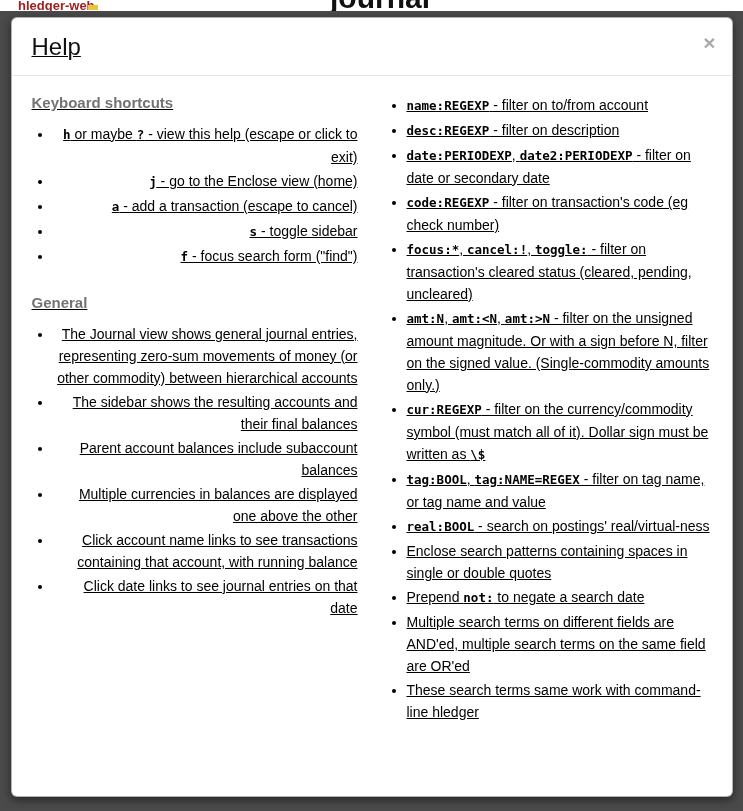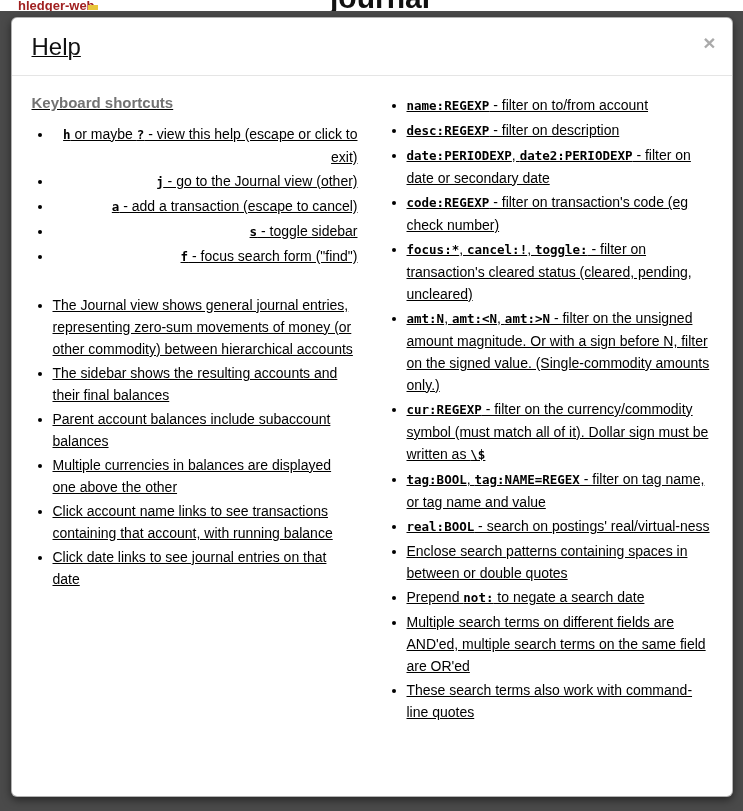--- a/index.html
+++ b/index.html
@@ -134,45 +134,46 @@
 <div class="modal">
   <div class="modal-header">
     <span class="modal-title">Help</span>
     <button class="close">×</button>
   </div>
   <div class="modal-body">
     <div class="col" id="left-col">
         <div class="section-heading">Keyboard shortcuts</div>
         <ul class="help-list">
           <li><span class="code">h</span><span class="txt"> or maybe </span><span class="code">?</span><span class="txt"> - view this help (escape or click to exit)</span></li>
-          <li><span class="code">j</span><span class="txt"> - go to the Journal view (other)</span></li>
+          <li><span class="code">j</span><span class="txt"> - go to the Enclose view (home)</span></li>
           <li><span class="code">a</span><span class="txt"> - add a transaction (escape to cancel)</span></li>
           <li><span class="code">s</span><span class="txt"> - toggle sidebar</span></li>
           <li><span class="code">f</span><span class="txt"> - focus search form ("find")</span></li>
         </ul>
+        <div class="section-heading">General</div>
         <ul class="help-list">
           <li><span class="txt">The Journal view shows general journal entries, representing zero-sum movements of money (or other commodity) between hierarchical accounts</span></li>
           <li><span class="txt">The sidebar shows the resulting accounts and their final balances</span></li>
           <li><span class="txt">Parent account balances include subaccount balances</span></li>
           <li><span class="txt">Multiple currencies in balances are displayed one above the other</span></li>
           <li><span class="txt">Click account name links to see transactions containing that account, with running balance</span></li>
           <li><span class="txt">Click date links to see journal entries on that date</span></li>
         </ul>
       </div>
     <div class="col" id="right-col">
         <ul class="help-list">
           <li><span class="code">name:REGEXP</span><span class="txt"> - filter on to/from account</span></li>
           <li><span class="code">desc:REGEXP</span><span class="txt"> - filter on description</span></li>
           <li><span class="code">date:PERIODEXP</span><span class="txt">, </span><span class="code">date2:PERIODEXP</span><span class="txt"> - filter on date or secondary date</span></li>
           <li><span class="code">code:REGEXP</span><span class="txt"> - filter on transaction's code (eg check number)</span></li>
           <li><span class="code">focus:*</span><span class="txt">, </span><span class="code">cancel:!</span><span class="txt">, </span><span class="code">toggle:</span><span class="txt"> - filter on transaction's cleared status (cleared, pending, uncleared)</span></li>
           <li><span class="code">amt:N</span><span class="txt">, </span><span class="code">amt:&lt;N</span><span class="txt">, </span><span class="code">amt:&gt;N</span><span class="txt"> - filter on the unsigned amount magnitude. Or with a sign before N, filter on the signed value. (Single-commodity amounts only.)</span></li>
           <li><span class="code">cur:REGEXP</span><span class="txt"> - filter on the currency/commodity symbol (must match all of it). Dollar sign must be written as </span><span class="code">\$</span></li>
           <li><span class="code">tag:BOOL</span><span class="txt">, </span><span class="code">tag:NAME=REGEX</span><span class="txt"> - filter on tag name, or tag name and value</span></li>
           <li><span class="code">real:BOOL</span><span class="txt"> - search on postings' real/virtual-ness</span></li>
-          <li><span class="txt">Enclose search patterns containing spaces in between or double quotes</span></li>
+          <li><span class="txt">Enclose search patterns containing spaces in single or double quotes</span></li>
           <li><span class="txt">Prepend </span><span class="code">not:</span><span class="txt"> to negate a search date</span></li>
           <li><span class="txt">Multiple search terms on different fields are AND'ed, multiple search terms on the same field are OR'ed</span></li>
-          <li><span class="txt">These search terms also work with command-line quotes</span></li>
+          <li><span class="txt">These search terms same work with command-line hledger</span></li>
         </ul>
       </div>
   </div>
 </div>
 
 </body></html>

